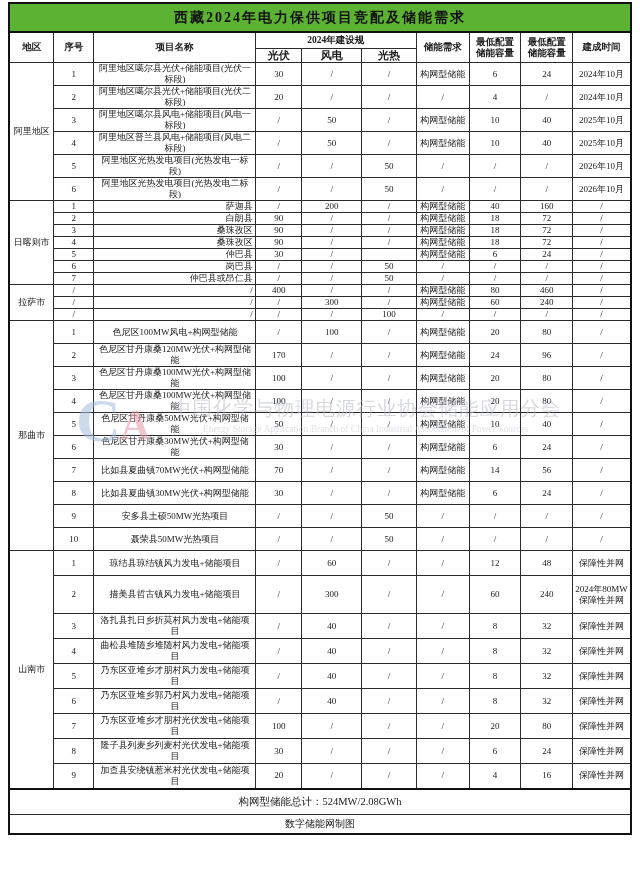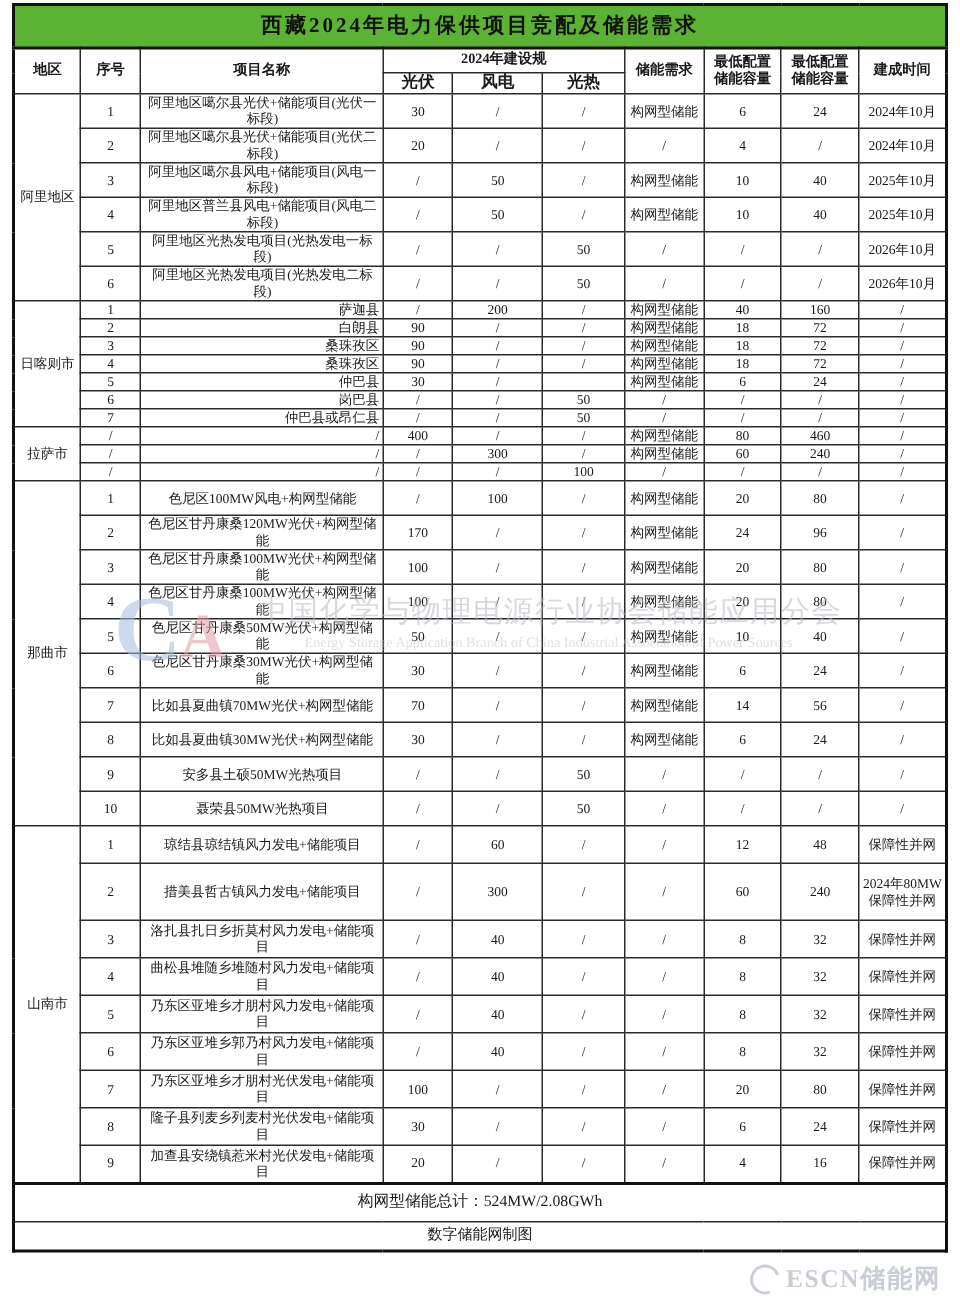--- a/index.html
+++ b/index.html
@@ -486,18 +486,14 @@
     <div class="wm-logo">
       <span class="wm-c">C</span>
       <span class="wm-a">A</span>
     </div>
     <div class="wm-text">
       <div class="wm-cn">中国化学与物理电源行业协会储能应用分会</div>
       <div class="wm-en">Energy Storage Application Branch of China Industrial Association of Power Sources</div>
     </div>
   </div>
 
-  <div class="wm-escn">
-    <span class="escn-icon"></span>
-    <span class="escn-text">ESCN储能网</span>
-  </div>
 
 </div>
 
 </body></html>

